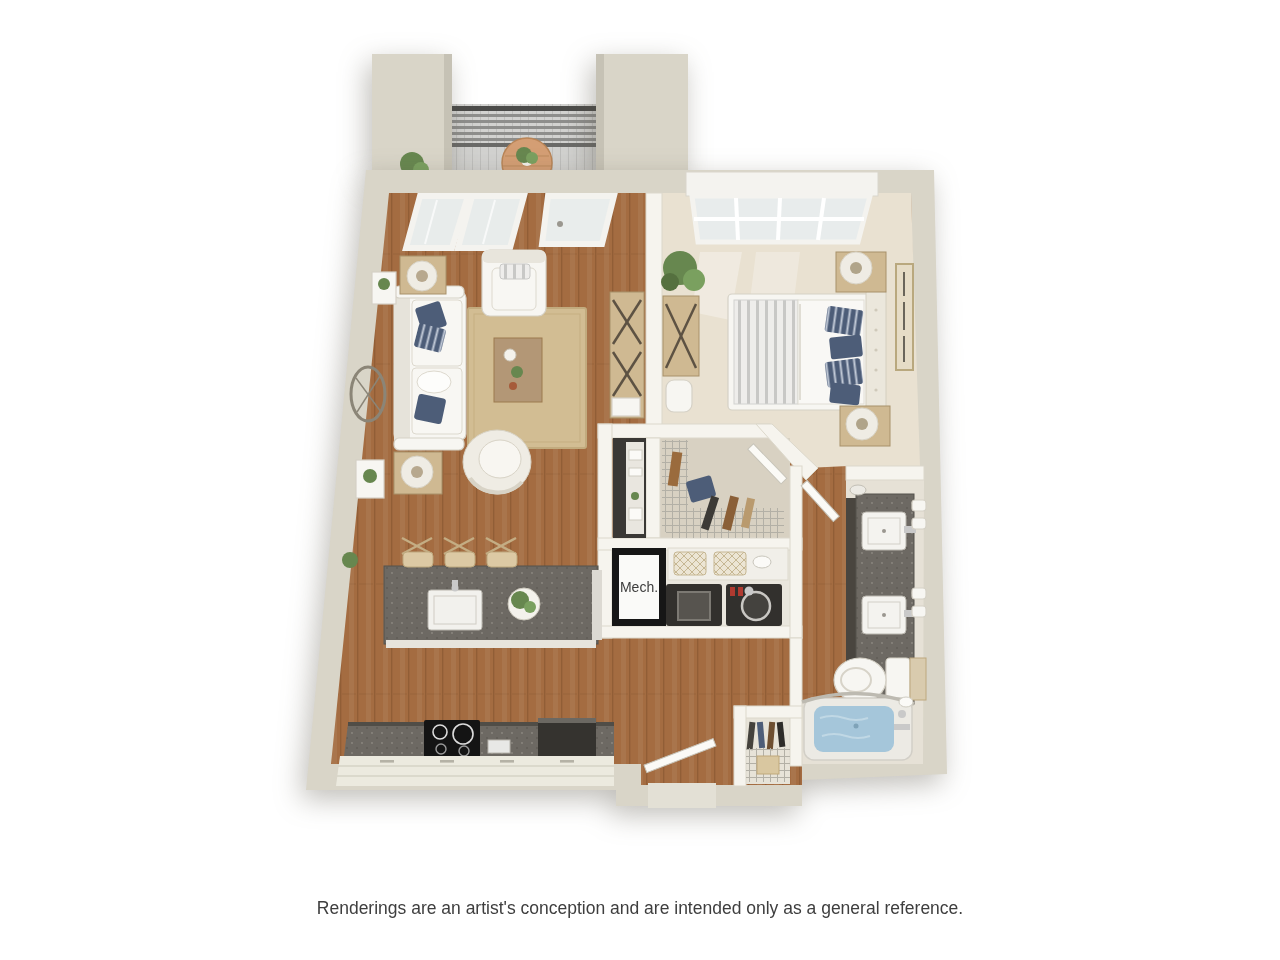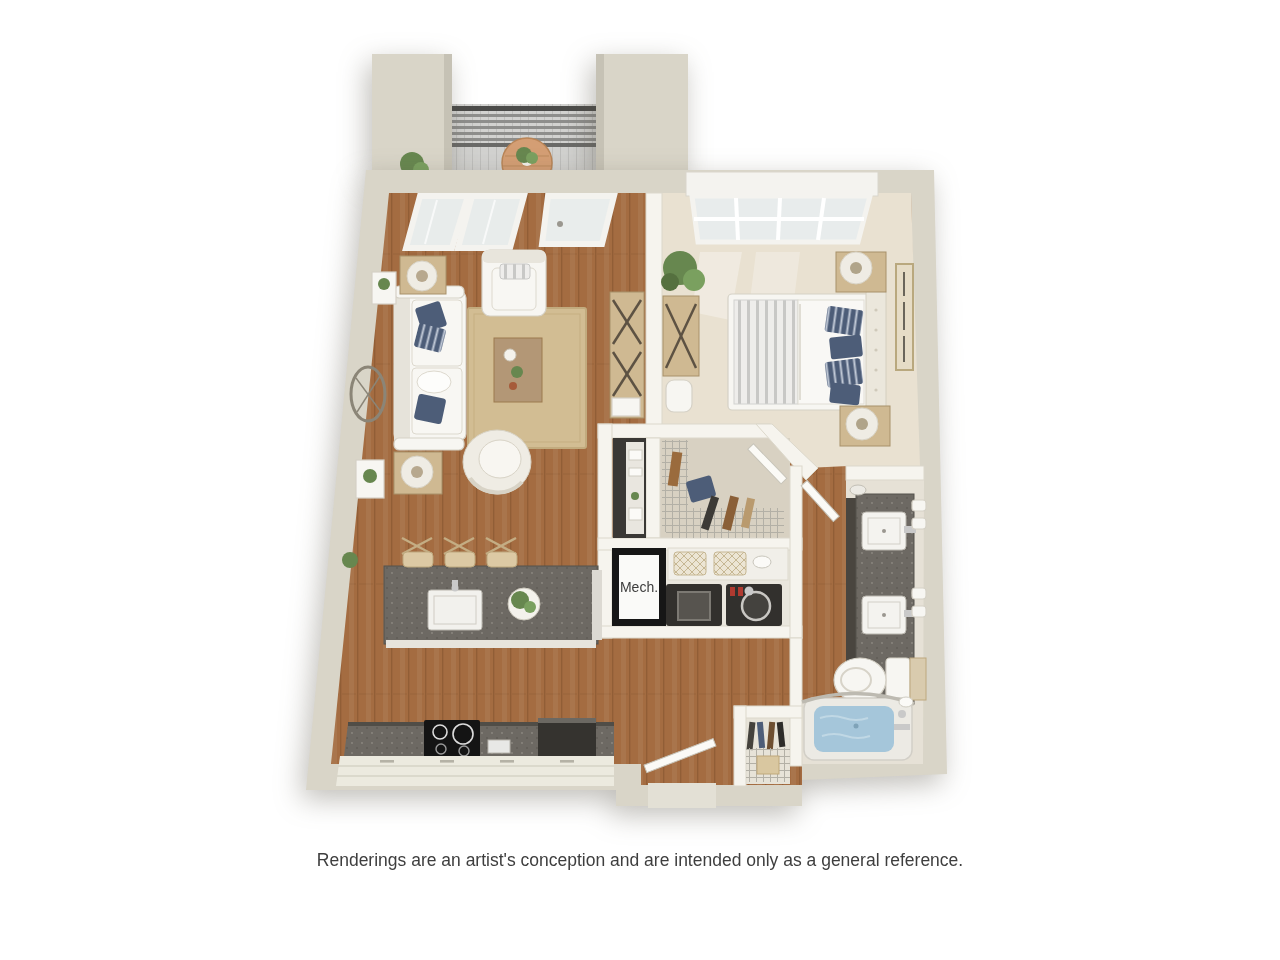--- a/index.html
+++ b/index.html
@@ -1,18 +1,18 @@
 <!DOCTYPE html>
 <html style="--pageBg: #ffffff; --wall: #d9d5c8; --wallFace: #c6c2b5; --innerWall: #f6f4ee; --wood: #a46c41; --carpet: #e9e1d1; --tile: #e6e1d6; --closetFloor: #d8d1c2; --deck: #d2d2d0; --rug: #d2bd93; --counter: #6d6963; --appliance: #32302d; --white: #f7f6f2; --cream: #efece4; --navy: #4d5d78; --water: #a5c6da; --green: #67874f; --woodFurn: #cfb992; --woodTable: #b39776; --metal: #c9c9c9; --frameBlack: #161616; --text: #3e3e3e;"><head>
 <meta charset="utf-8">
 <style>
   html,body{margin:0;padding:0;background:#ffffff;}
   .page{position:relative;width:1280px;height:960px;background:var(--pageBg);overflow:hidden;
         font-family:"Liberation Sans", sans-serif;}
-  .caption{position:absolute;left:0;right:0;top:847px;text-align:center;color:var(--text);
+  .caption{position:absolute;left:0;right:0;top:895px;text-align:center;color:var(--text);
            font-size:17.5px;line-height:1.55;}
   .caption p{margin:0;}
   svg{position:absolute;left:0;top:0;}
   
   .cWall{fill:var(--wall);}
   .cInner{fill:var(--innerWall);stroke:#dcd8cb;stroke-width:1;}
   .cWoodBase{fill:var(--wood);}
   .cCarpet{fill:var(--carpet);}
   .cTile{fill:var(--tile);}
   .cWhiteF{fill:var(--white);stroke:#d5d1c6;stroke-width:1.2;}

